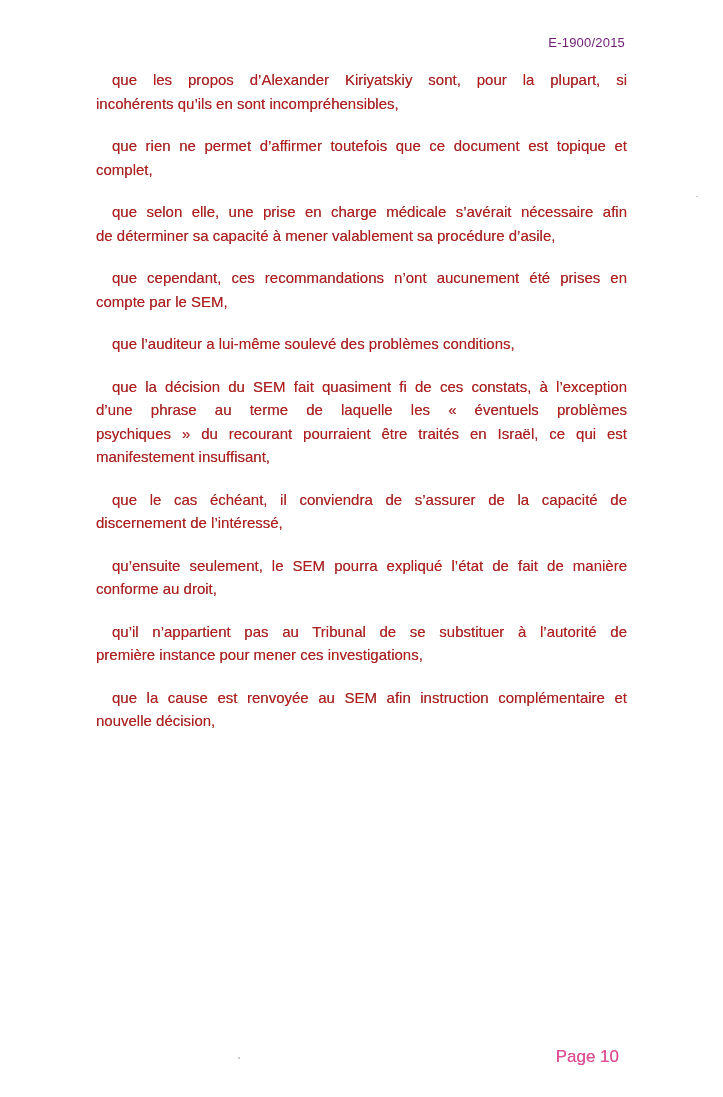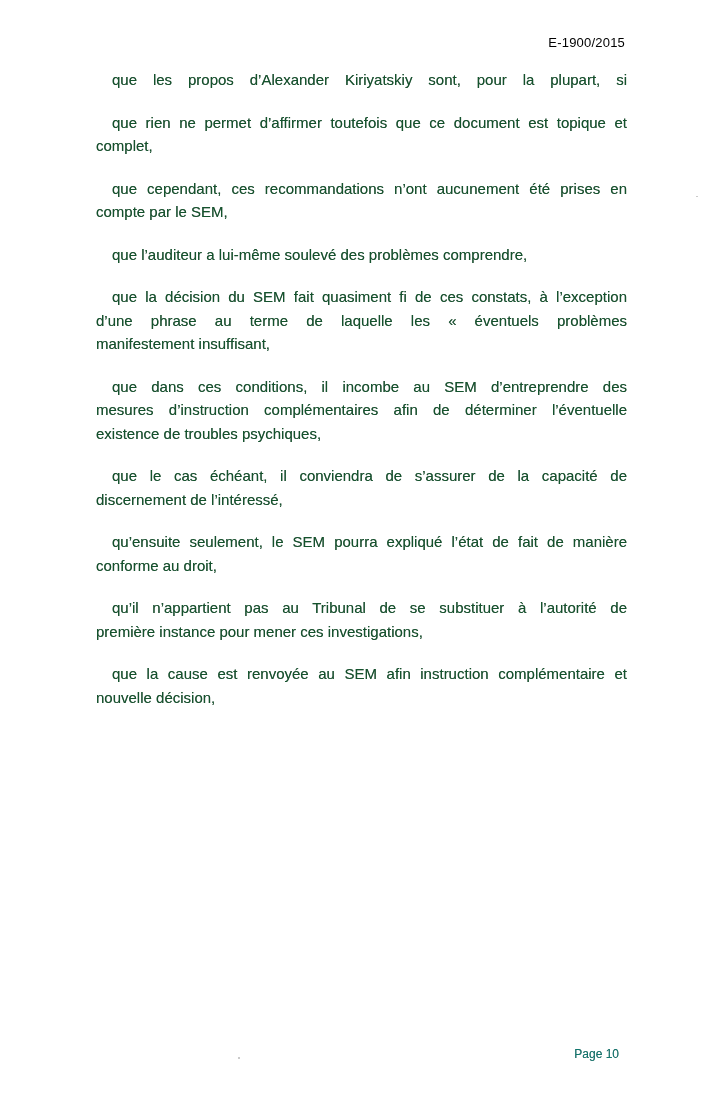--- a/index.html
+++ b/index.html
@@ -19,52 +19,52 @@
   
   #page * {
     -webkit-font-smoothing: antialiased;
   }
   .case-ref {
     position: absolute;
     top: 35px;
     right: 98px;
     font-size: 13px;
     letter-spacing: 0.2px;
-    color: #000000;
+    color: #701a75;
   }
   .doc-body {
     position: absolute;
     top: 68px;
     left: 96px;
     width: 531px;
   }
   .para {
     margin: 0 0 19px 0;
   }
   .line {
     font-size: 15px;
     line-height: 23.5px;
     text-align: left;
-    color: #14532d;
+    color: #b91c1c;
     text-shadow: 0 0 0.4px rgba(30,30,30,0.55);
   }
   .line.just {
     text-align: justify;
     text-align-last: justify;
     text-justify: inter-word;
   }
   .line.first {
     text-indent: 16px;
   }
   .page-num {
     position: absolute;
     top: 1047px;
     right: 104px;
-    font-size: 12px;
-    color: #0f766e;
+    font-size: 17px;
+    color: #ec4899;
     text-shadow: 0 0 0.4px rgba(30,30,30,0.5);
   }
   
   .speck {
     position: absolute;
     background: #b9b9b9;
     border-radius: 50%;
   }
   .speck.s1 { left: 238px; top: 1057px; width: 2px; height: 2px; }
   .speck.s2 { left: 696px; top: 196px; width: 2px; height: 1px; }
@@ -72,41 +72,42 @@
 </head>
 <body>
 
 <div id="page">
 
   <div class="case-ref">E-1900/2015</div>
 
   <div class="doc-body">
       <div class="para">
         <div class="line first just">que les propos d’Alexander Kiriyatskiy sont, pour la plupart, si</div>
+        <div class="line">incohérents qu’ils en sont incompréhensibles,</div>
       </div>
       <div class="para">
         <div class="line first just">que rien ne permet d’affirmer toutefois que ce document est topique et</div>
         <div class="line">complet,</div>
       </div>
       <div class="para">
+        <div class="line first just">que selon elle, une prise en charge médicale s’avérait nécessaire afin</div>
+        <div class="line">de déterminer sa capacité à mener valablement sa procédure d’asile,</div>
+      </div>
+      <div class="para">
         <div class="line first just">que cependant, ces recommandations n’ont aucunement été prises en</div>
         <div class="line">compte par le SEM,</div>
       </div>
       <div class="para">
-        <div class="line first">que l’auditeur a lui-même soulevé des problèmes comprendre,</div>
+        <div class="line first">que l’auditeur a lui-même soulevé des problèmes conditions,</div>
       </div>
       <div class="para">
         <div class="line first just">que la décision du SEM fait quasiment fi de ces constats, à l’exception</div>
         <div class="line just">d’une phrase au terme de laquelle les « éventuels problèmes</div>
+        <div class="line just">psychiques » du recourant pourraient être traités en Israël, ce qui est</div>
         <div class="line">manifestement insuffisant,</div>
-      </div>
-      <div class="para">
-        <div class="line first just">que dans ces conditions, il incombe au SEM d’entreprendre des</div>
-        <div class="line just">mesures d’instruction complémentaires afin de déterminer l’éventuelle</div>
-        <div class="line">existence de troubles psychiques,</div>
       </div>
       <div class="para">
         <div class="line first just">que le cas échéant, il conviendra de s’assurer de la capacité de</div>
         <div class="line">discernement de l’intéressé,</div>
       </div>
       <div class="para">
         <div class="line first just">qu’ensuite seulement, le SEM pourra expliqué l’état de fait de manière</div>
         <div class="line">conforme au droit,</div>
       </div>
       <div class="para">

